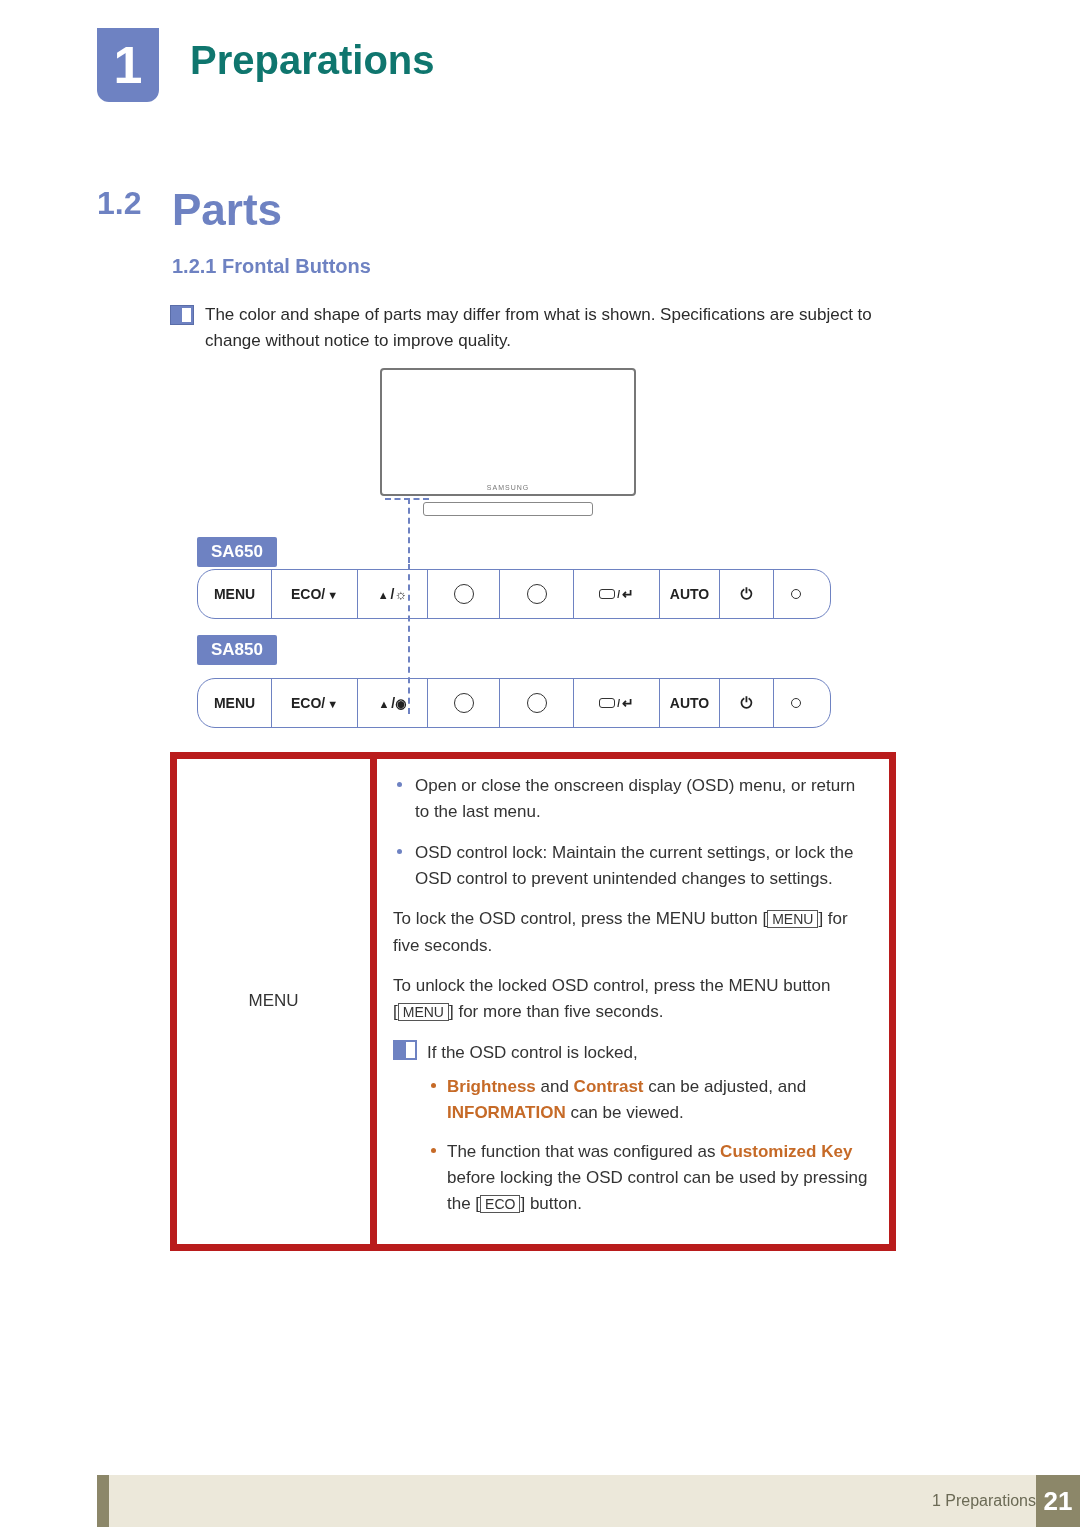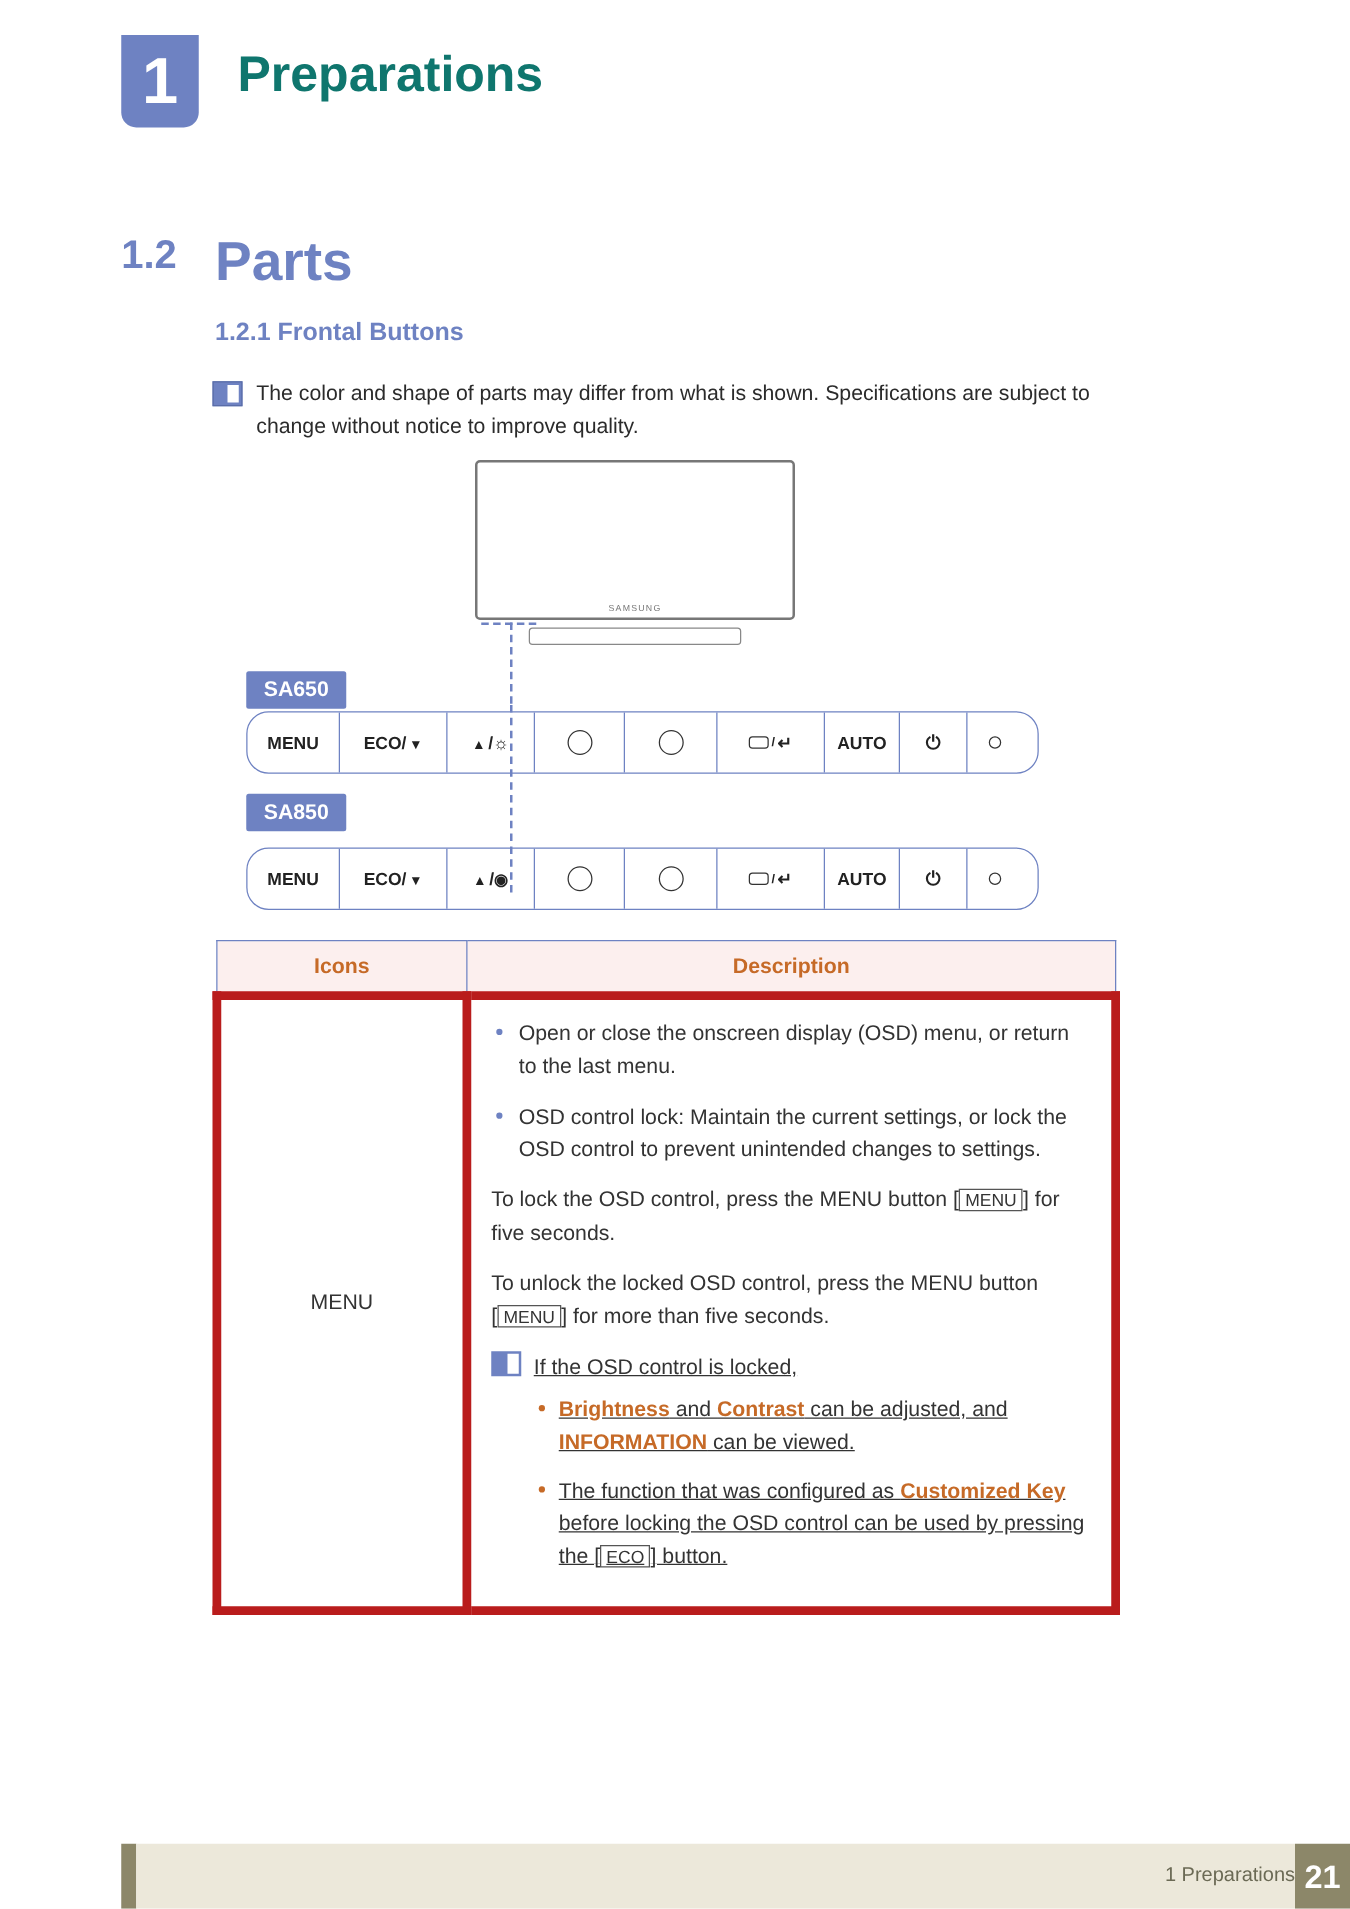--- a/index.html
+++ b/index.html
@@ -148,21 +148,21 @@
     width: 5px; height: 5px; background: #6e82c2; border-radius: 50%;
   }
   .para { margin-bottom: 14px; }
   .inline-note { display: flex; gap: 10px; margin-top: 12px; }
   .inline-note .ni {
     width: 24px; height: 20px; background: #6e82c2; flex-shrink: 0; position: relative;
   }
   .inline-note .ni::after {
     content: ""; position: absolute; right: 2px; top: 2px; bottom: 2px; width: 9px; background: #fff;
   }
-  .inline-note .nc { flex: 1; text-decoration: underline; }
+  .inline-note .nc { flex: 1; }
   .sub-list { list-style: none; padding: 0; margin-top: 8px; }
   .sub-list li { position: relative; padding-left: 20px; margin-bottom: 12px; }
   .sub-list li::before {
     content: ""; position: absolute; left: 4px; top: 9px;
     width: 5px; height: 5px; background: #c66a27; border-radius: 50%;
   }
   .hl-orange { color: #c66a27; font-weight: 700; }
   .kbd-box { border: 1px solid #555; padding: 0 4px; font-size: 14px; font-family: Arial; }
   
   .footer-bar {
@@ -262,24 +262,20 @@
   <div class="btn-cell c-pwr">
       <span class="pwr"></span>
     </div>
   <div class="btn-cell c-led">
       <span class="small-o"></span>
     </div>
 </div>
 
 <table class="desc-table">
   <tbody>
-      <tr>
-    <th>Icons</th>
-    <th>Description</th>
-  </tr>
   <tr>
     <td class="col-icons">MENU</td>
     <td>
       <ul class="bullet-list">
         <li>Open or close the onscreen display (OSD) menu, or return to the last menu.</li>
         <li>OSD control lock: Maintain the current settings, or lock the OSD control to prevent unintended changes to settings.</li>
       </ul>
       <p class="para">
         <span>To lock the OSD control, press the MENU button [</span><span class="kbd-box">MENU</span><span>] for five seconds.</span>
       </p>

